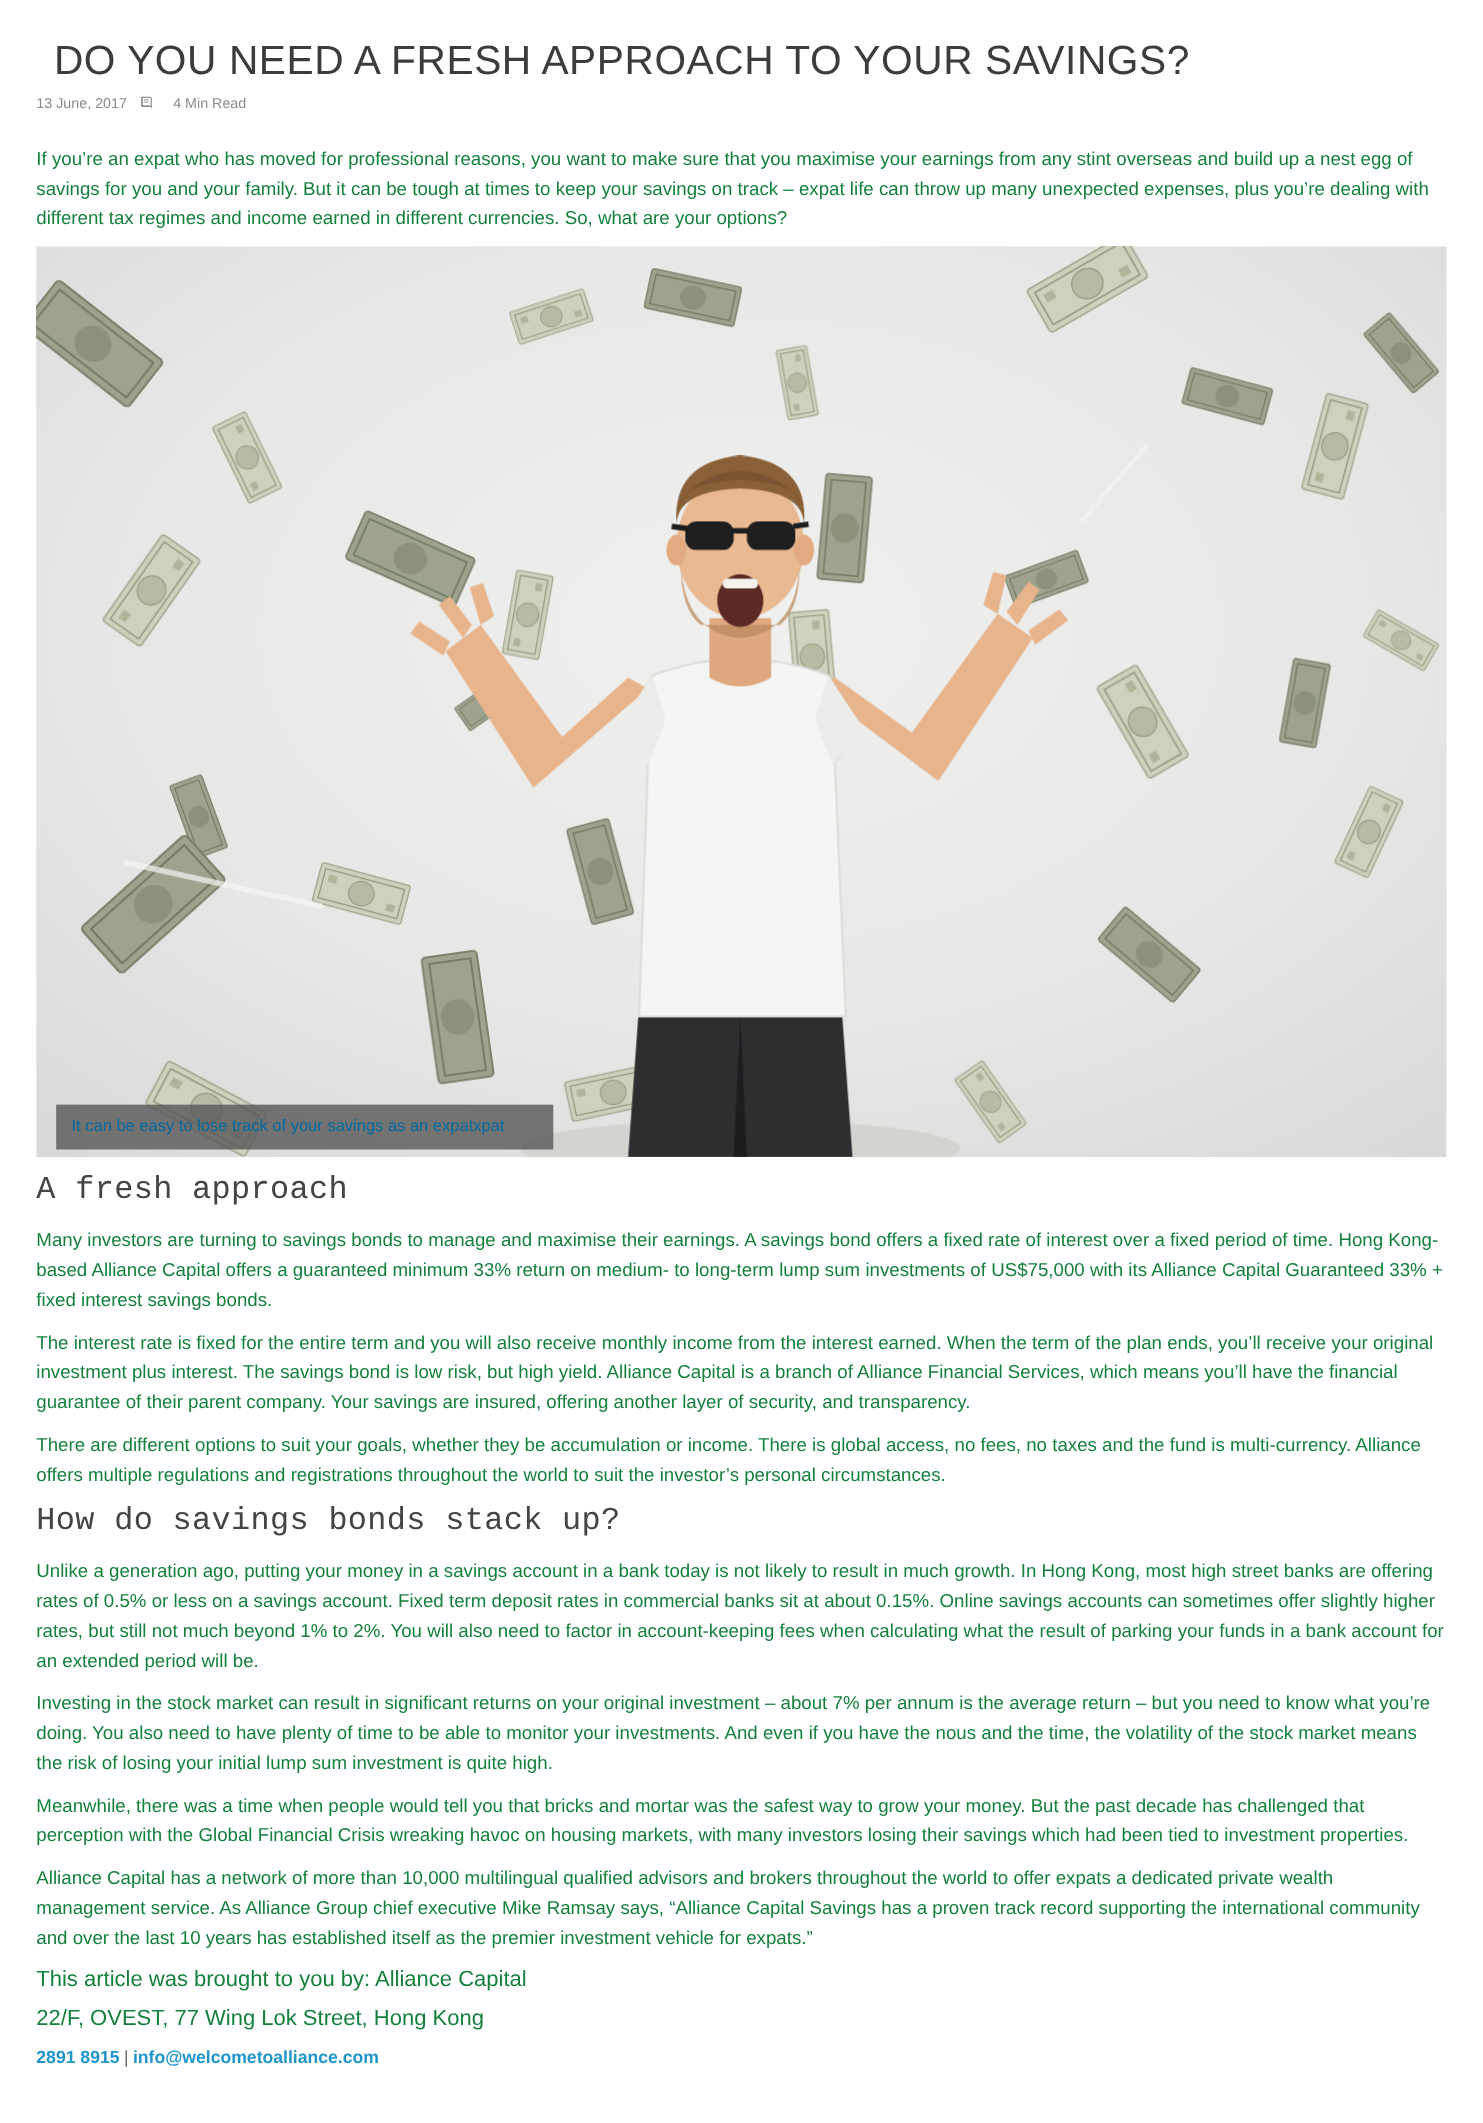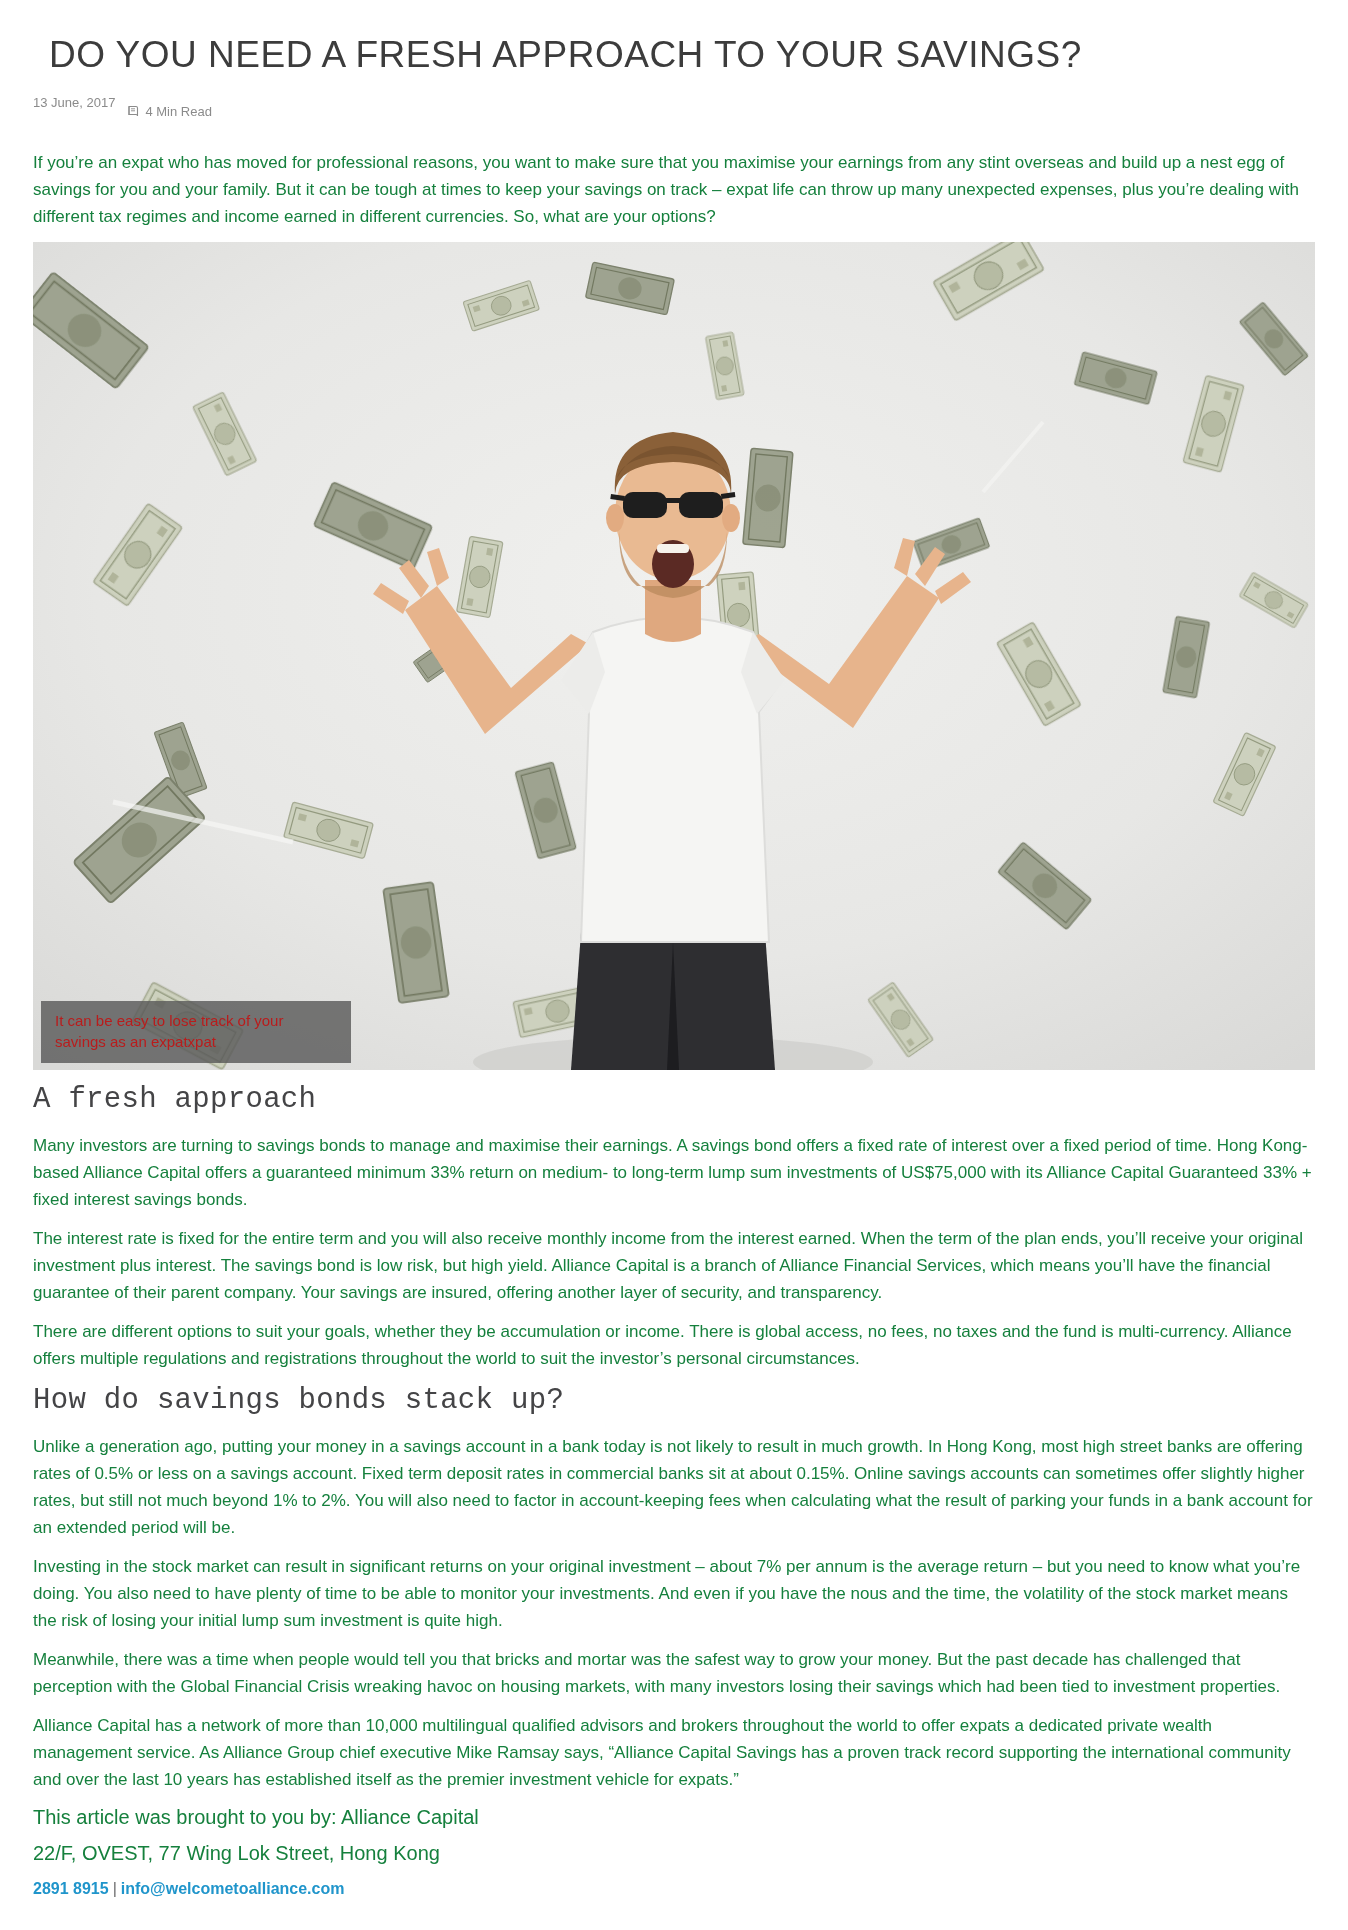--- a/index.html
+++ b/index.html
@@ -24,45 +24,45 @@
   }
   .meta-row {
     display: flex;
     align-items: center;
     gap: 8px;
     font-size: 13px;
     color: #8b8b8b;
     margin-bottom: 30px;
   }
   .meta-date { margin-right: 4px; }
-  .meta-read { display: inline-flex; align-items: center; gap: 5px; margin-top: 18px; }
+  .meta-read { display: inline-flex; align-items: center; gap: 17px; }
   .meta-icon svg { display: block; }
   p.body-text {
     font-size: 17px;
     line-height: 27px;
     color: #15803d;
     margin: 0 0 12px 0;
   }
   .intro { margin-bottom: 18px; }
   .hero {
     position: relative;
     width: 1282px;
     height: 828px;
     margin: 0 0 13px 0;
     overflow: hidden;
     background: #e9e9e7;
   }
   .hero svg { display: block; width: 1282px; height: 828px; }
   .hero-caption {
     position: absolute;
-    left: 8px;
+    left: 18px;
     bottom: 7px;
-    width: 310px;
+    width: 452px;
     background: rgba(90, 90, 90, 0.82);
-    color: #b91c1c;
+    color: #0369a1;
     font-size: 15px;
     line-height: 21px;
     padding: 9px 14px 11px 14px;
   }
   h2.section-heading {
     font-family: Liberation Mono, monospace;
     font-weight: 300;
     font-size: 29px;
     letter-spacing: 0.3px;
     color: #444446;

